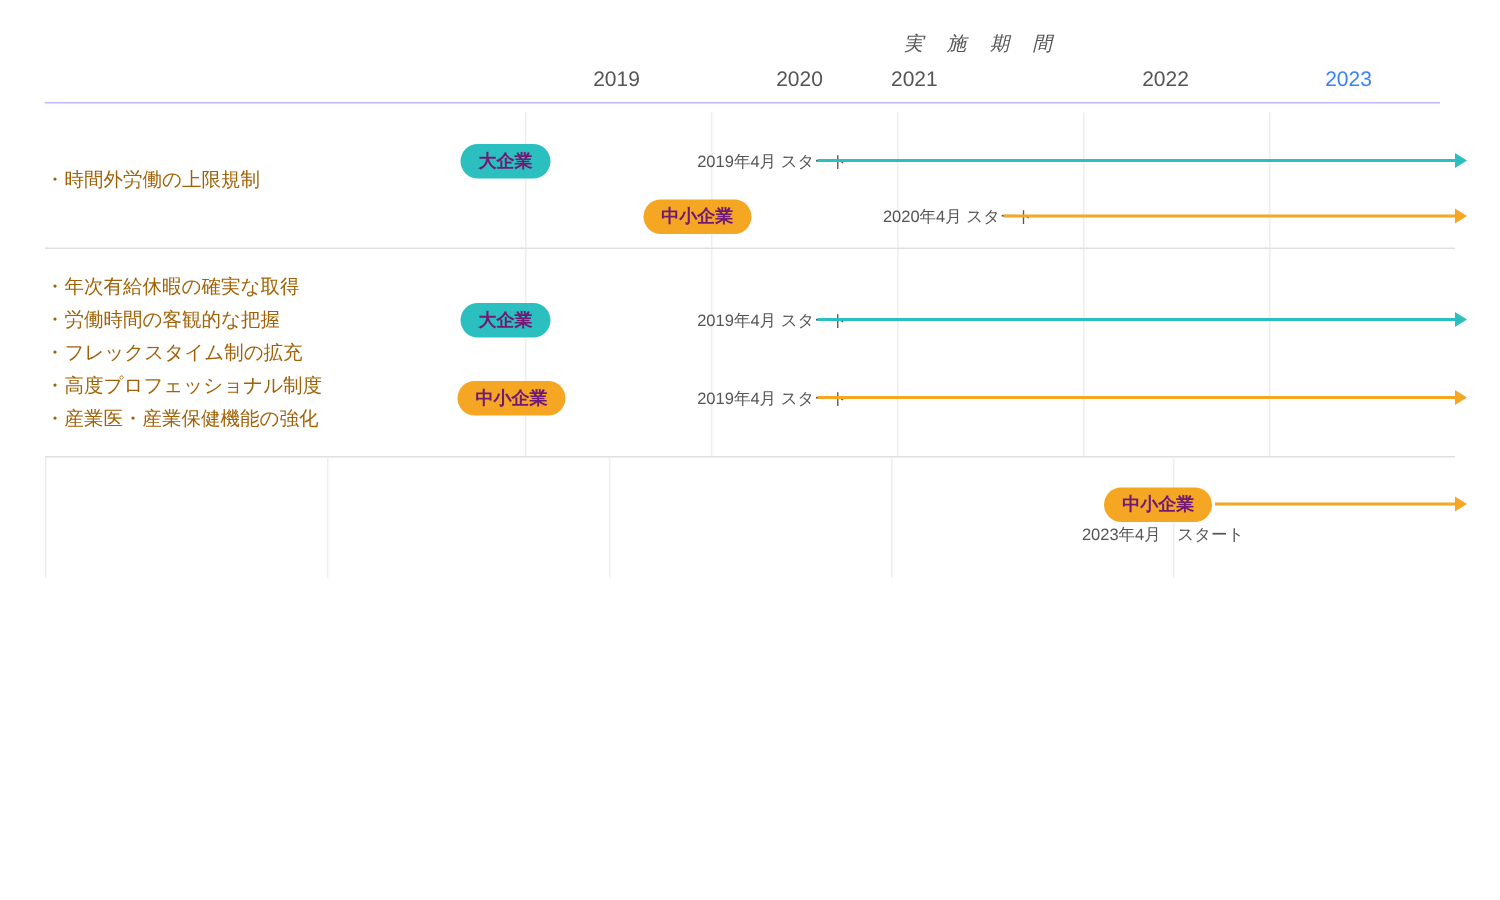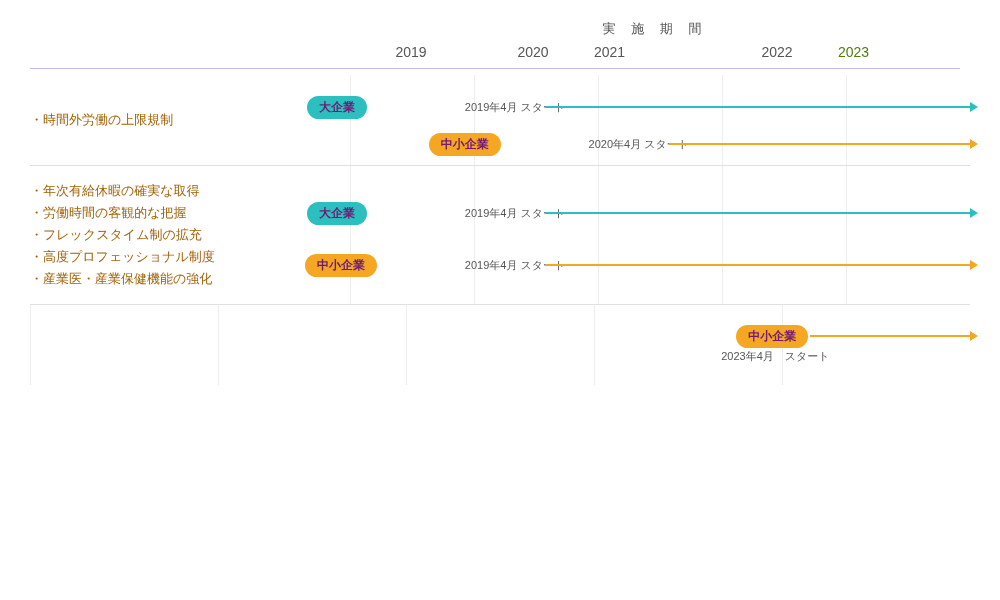--- a/index.html
+++ b/index.html
@@ -122,32 +122,32 @@
   </style>
 </head>
 <body>
 
 <div class="container">
 
   <div class="header-area">
     <div style="display:flex; width:100%;">
       <div style="width:320px; flex-shrink:0;"></div>
       <div style="flex:1; text-align:center;">
-        <span style="font-size:13px; color:#555; letter-spacing:6px;">実 施 期 間</span>
+        <span style="font-size:13px; color:#555; letter-spacing:6px;font-style:italic;">実 施 期 間</span>
       </div>
     </div>
     <div style="display:flex; width:100%; margin-top:6px; border-bottom:1px solid #c4b5fd; padding-bottom:8px;">
       <div style="width:320px; flex-shrink:0;"></div>
       <div id="year-headers" style="flex:1; display:flex;">
 
       <div style="flex: 1 1 0%; text-align: center; font-size: 14px; color: rgb(85, 85, 85);">2019</div>
           <div style="flex: 1 1 0%; text-align: center; font-size: 14px; color: rgb(85, 85, 85);">2020</div>
           <div style="flex: 1 1 0%; text-align: left; font-size: 14px; color: rgb(85, 85, 85);">2021</div>
           <div style="flex: 1 1 0%; text-align: center; font-size: 14px; color: rgb(85, 85, 85);">2022</div>
-          <div style="flex: 1 1 0%; font-size: 14px; color: #4d7c0f;">2023</div>
+          <div style="flex: 1 1 0%; text-align: center; font-size: 14px; color: #3b82f6;">2023</div>
         </div>
     </div>
   </div>
 
   <div class="section" style="border-bottom:1px solid #e0e0e0;">
     <div class="section-left" style="padding:18px 10px 18px 0; width:320px; flex-shrink:0;">
       <div class="item">・時間外労働の上限規制</div>
     </div>
     <div class="section-right" style="flex:1; position:relative; min-height:90px; border-left:1px solid #eee;">
       <div class="col-lines">

